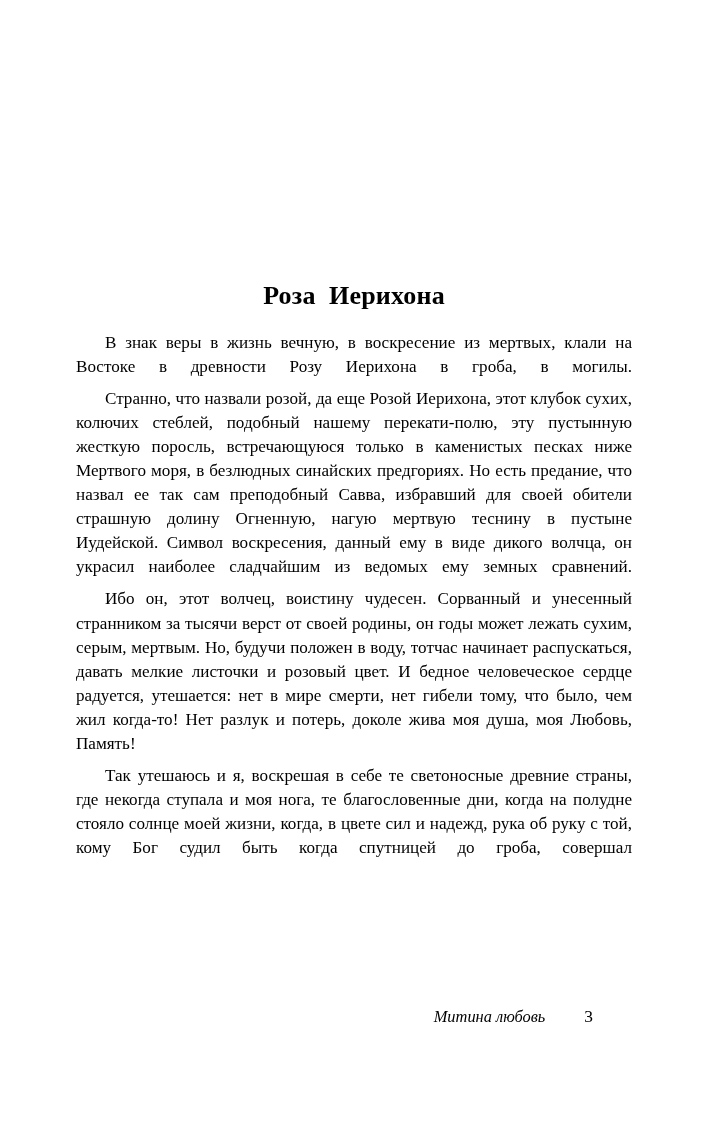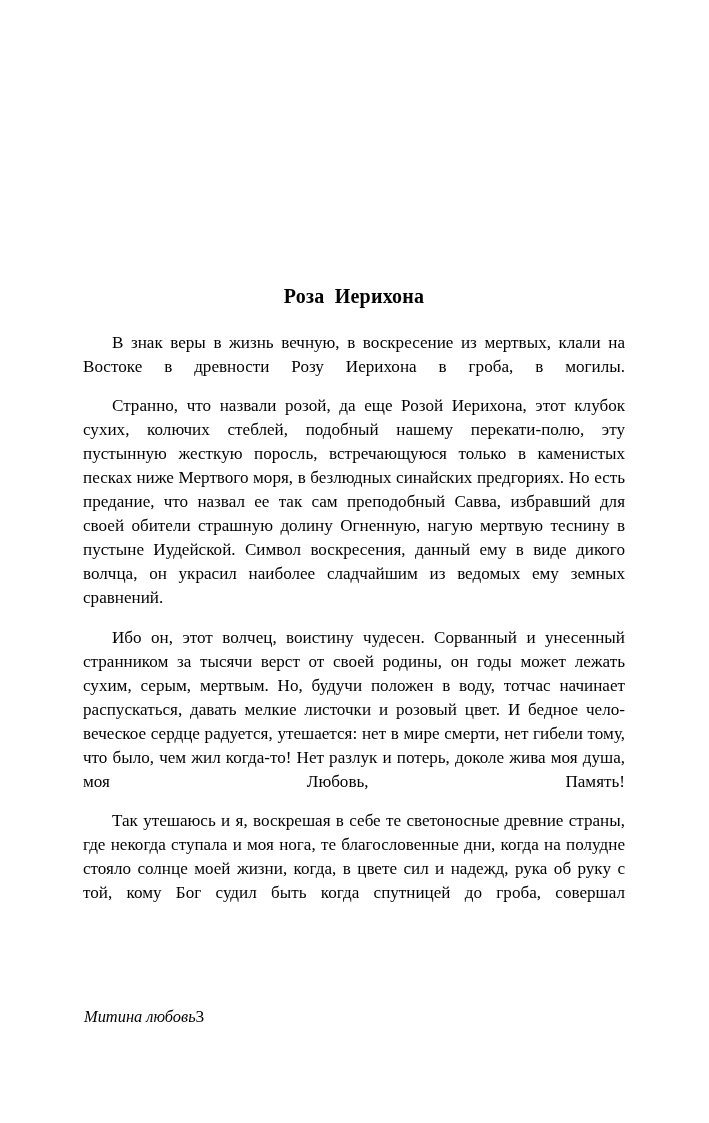--- a/index.html
+++ b/index.html
@@ -22,57 +22,58 @@
     box-sizing: border-box;
   }
   
   .text-block {
     position: absolute;
     left: 68px;
     top: 283px;
     width: 572px;
   }
   .chapter-title {
-    font-size: 20px;
+    font-size: 26px;
     font-weight: bold;
     text-align: center;
     letter-spacing: 0.2px;
     line-height: 26px;
     margin: 0 0 22px 0;
     white-space: pre;
   }
   .body-copy {
     font-size: 17.1px;
     line-height: 24.05px;
     text-align: justify;
     text-justify: inter-word;
     hyphens: manual;
     -webkit-hyphens: manual;
   }
   .para {
-    margin: 15px;
+    margin: 8px;
     text-indent: 29px;
     text-align: justify;
   }
   .para:last-child {
     text-align: justify;
   }
   
   .para.full-justify {
     text-align-last: justify;
   }
   
   .footer {
     position: absolute;
-    left: 84px;
+    left: 65px;
     top: 1006px;
     width: 528px;
     display: flex;
     align-items: baseline;
-    justify-content: flex-start;
+    justify-content: flex-end;
+    gap: 39px;
   }
   .running-head {
     font-style: italic;
     font-size: 16.4px;
     line-height: 20px;
     white-space: pre;
   }
   .page-number {
     font-size: 17.4px;
     line-height: 20px;

